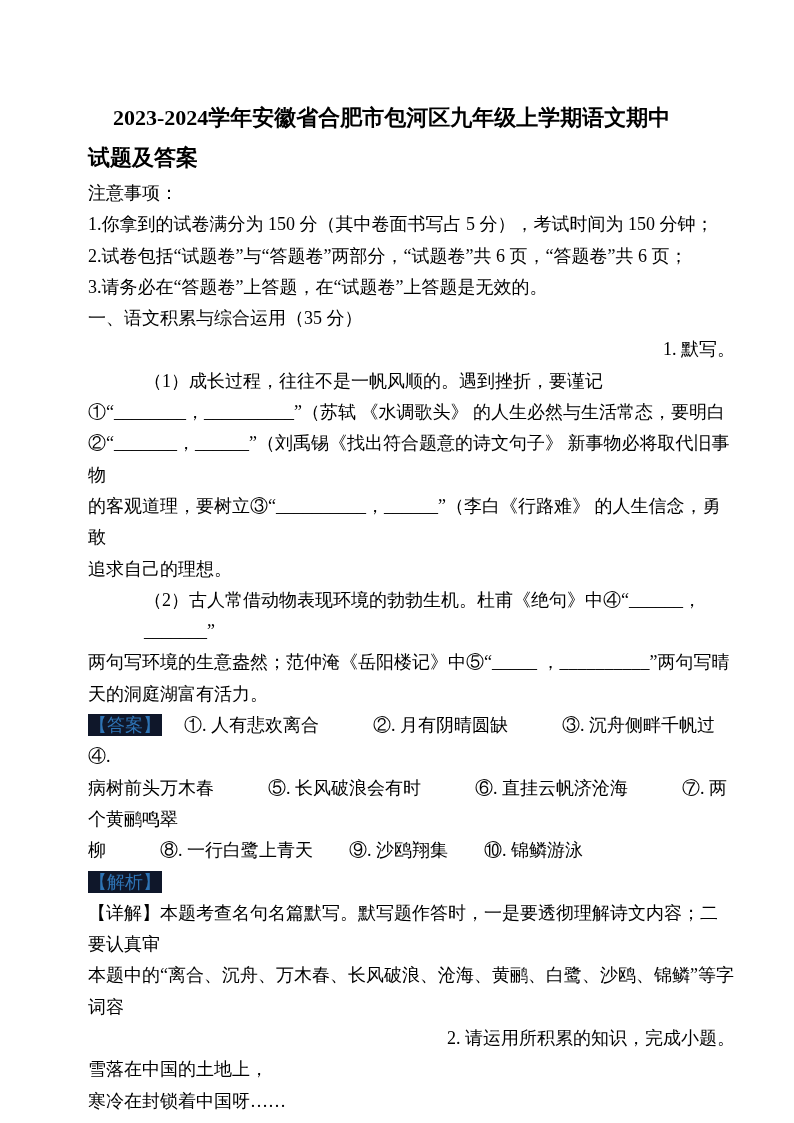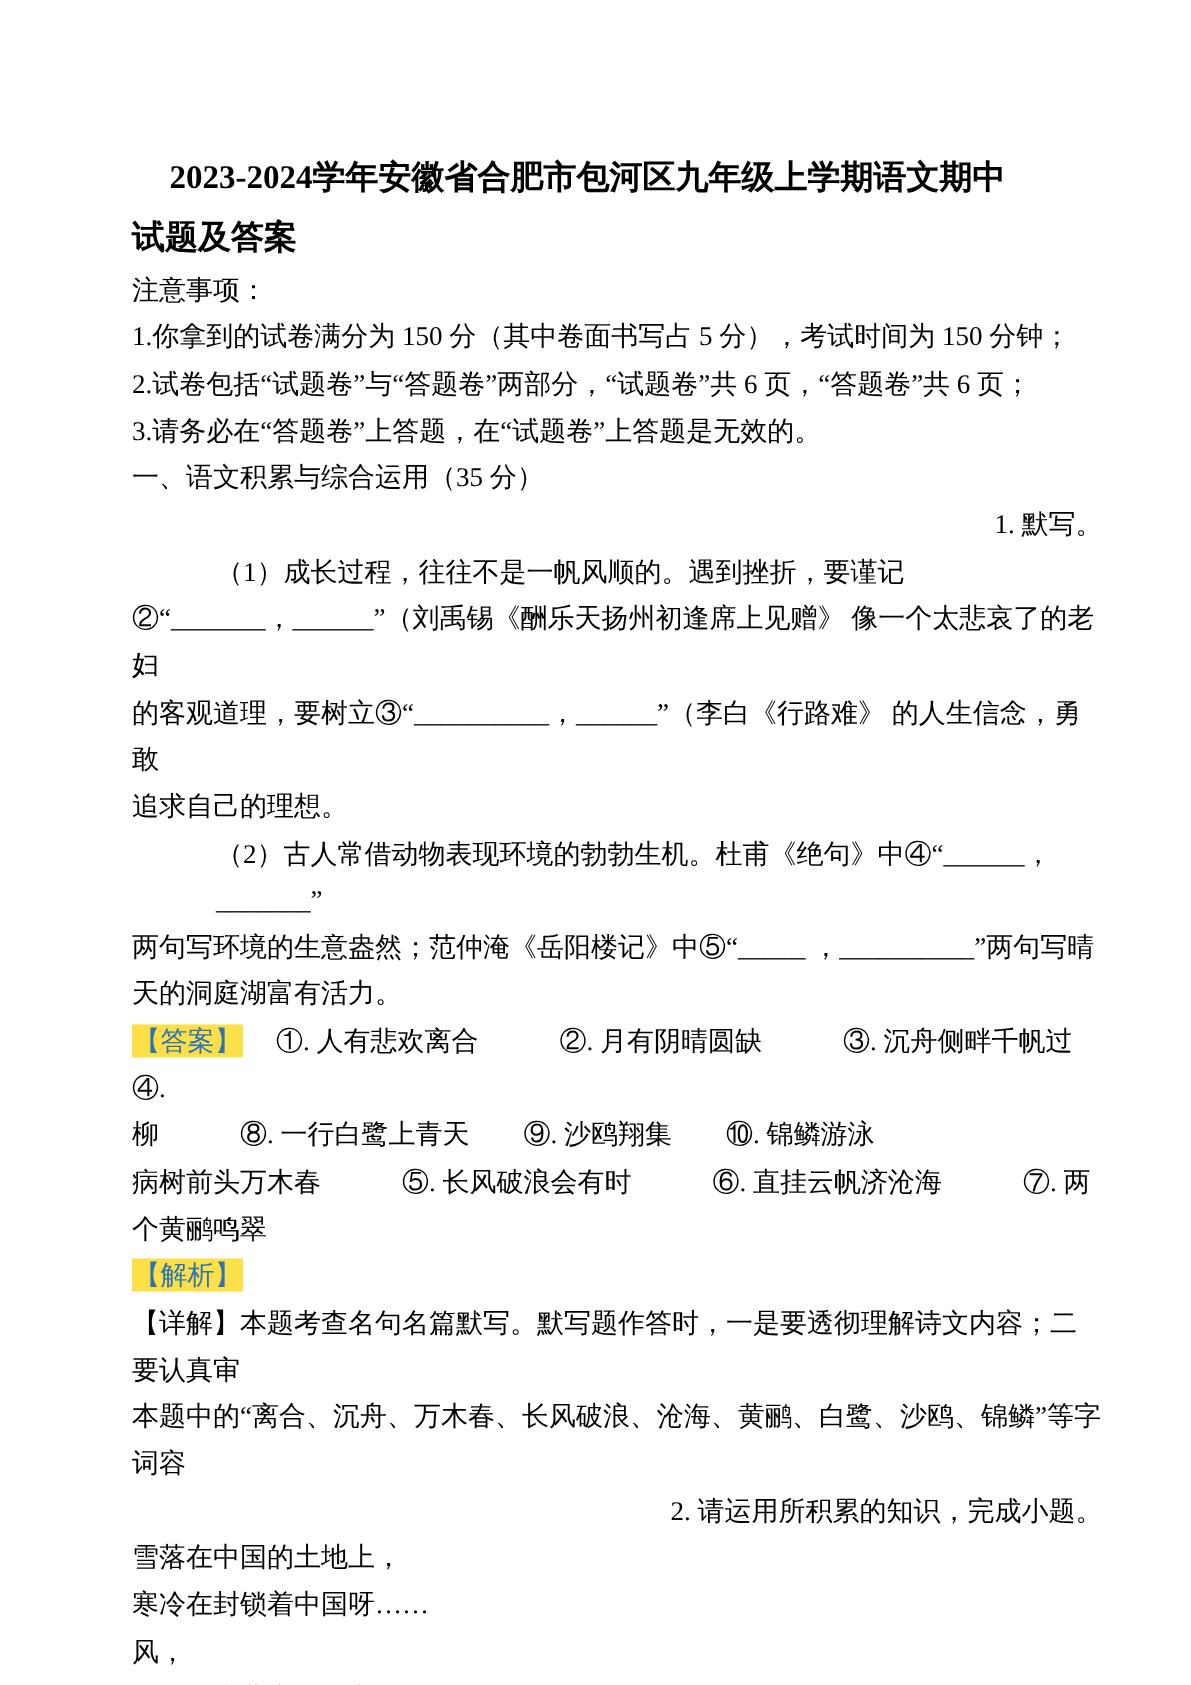--- a/index.html
+++ b/index.html
@@ -33,21 +33,21 @@
   .ln {
     white-space: pre-wrap;
     font-size: 18px;
     line-height: 31.3px;
   }
   .ind1 { padding-left: 25px; text-align: right; }
   .ind2 { padding-left: 56px; }
   .center { text-align: left; }
   .hl {
     color: #2E74B5;
-    background: #fde047;
+    background: #0f172a;
     padding: 1px 1px;
     margin-top: 11px;
   }
   .hl-gap { margin-right: 22px; }
 </style>
 </head>
 <body>
 
 <div class="page">
 
@@ -61,31 +61,32 @@
     <p class="ln">注意事项：</p>
     <p class="ln">1.你拿到的试卷满分为 150 分（其中卷面书写占 5 分），考试时间为 150 分钟；</p>
     <p class="ln">2.试卷包括“试题卷”与“答题卷”两部分，“试题卷”共 6 页，“答题卷”共 6 页；</p>
     <p class="ln">3.请务必在“答题卷”上答题，在“试题卷”上答题是无效的。</p>
 
     <p class="ln">一、语文积累与综合运用（35 分）</p>
 
     <p class="ln ind1">1. 默写。</p>
 
     <p class="ln ind2">（1）成长过程，往往不是一帆风顺的。遇到挫折，要谨记</p>
-    <p class="ln">②“_______，______”（刘禹锡《酬乐天扬州初逢席上见赠》 像一个太悲哀了的老妇</p>
+    <p class="ln">①“________，__________”（苏轼 《水调歌头》 的人生必然与生活常态，要明白</p>
+    <p class="ln">②“_______，______”（刘禹锡《找出符合题意的诗文句子》 新事物必将取代旧事物</p>
     <p class="ln">的客观道理，要树立③“__________，______”（李白《行路难》 的人生信念，勇敢</p>
     <p class="ln">追求自己的理想。</p>
 
     <p class="ln ind2">（2）古人常借动物表现环境的勃勃生机。杜甫《绝句》中④“______，_______”</p>
     <p class="ln">两句写环境的生意盎然；范仲淹《岳阳楼记》中⑤“_____ ，__________”两句写晴</p>
     <p class="ln">天的洞庭湖富有活力。</p>
 
     <p class="ln"><span class="hl hl-gap">【答案】</span><span>①. 人有悲欢离合　　　②. 月有阴晴圆缺　　　③. 沉舟侧畔千帆过　　　④.</span></p>
+    <p class="ln">病树前头万木春　　　⑤. 长风破浪会有时　　　⑥. 直挂云帆济沧海　　　⑦. 两个黄鹂鸣翠</p>
     <p class="ln">柳　　　⑧. 一行白鹭上青天　　⑨. 沙鸥翔集　　⑩. 锦鳞游泳</p>
-    <p class="ln">病树前头万木春　　　⑤. 长风破浪会有时　　　⑥. 直挂云帆济沧海　　　⑦. 两个黄鹂鸣翠</p>
 
     <p class="ln"><span class="hl">【解析】</span></p>
     <p class="ln">【详解】本题考查名句名篇默写。默写题作答时，一是要透彻理解诗文内容；二要认真审</p>
     <p class="ln">本题中的“离合、沉舟、万木春、长风破浪、沧海、黄鹂、白鹭、沙鸥、锦鳞”等字词容</p>
 
     <p class="ln ind1">2. 请运用所积累的知识，完成小题。</p>
 
     <p class="ln center">雪落在中国的土地上，</p>
     <p class="ln center">寒冷在封锁着中国呀……</p>
     <p class="ln center">风，</p>

